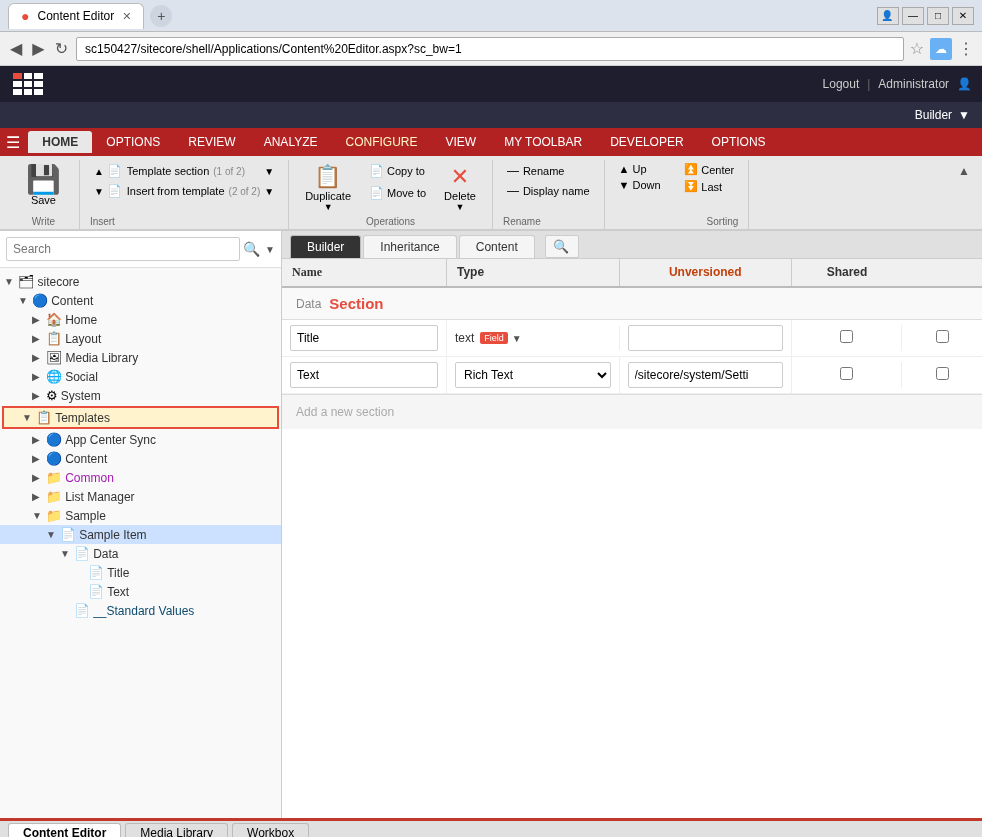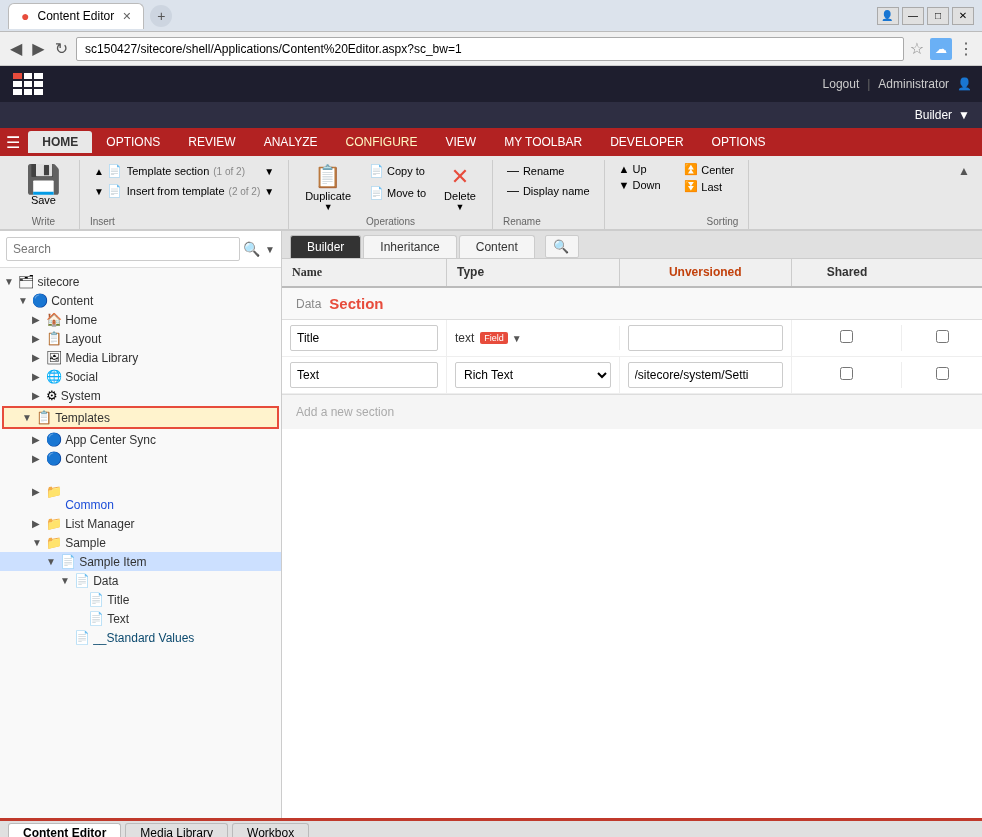--- a/index.html
+++ b/index.html
@@ -234,21 +234,21 @@
 
       <div style="display:flex; align-items:center; padding:2px 4px; cursor:pointer; padding-left:32px;">
         <span style="width:14px; font-size:10px; color:#555;">▶</span>
         <span style="font-size:13px; margin-right:3px;">🔵</span>
         <span style="font-size:12px; color:#333;">Content</span>
       </div>
 
       <div style="display:flex; align-items:center; padding:2px 4px; cursor:pointer; padding-left:32px;">
         <span style="width:14px; font-size:10px; color:#555;">▶</span>
         <span style="font-size:13px; margin-right:3px;">📁</span>
-        <span style="font-size:12px; color:#1d4ed8;margin-top:28px;">Common</span>
+        <span style="font-size:12px; color:#a21caf;">Common</span>
       </div>
 
       <div style="display:flex; align-items:center; padding:2px 4px; cursor:pointer; padding-left:32px;">
         <span style="width:14px; font-size:10px; color:#555;">▶</span>
         <span style="font-size:13px; margin-right:3px;">📁</span>
         <span style="font-size:12px; color:#333;">List Manager</span>
       </div>
 
       <div style="display:flex; align-items:center; padding:2px 4px; cursor:pointer; padding-left:32px;">
         <span style="width:14px; font-size:10px; color:#555;">▼</span>

